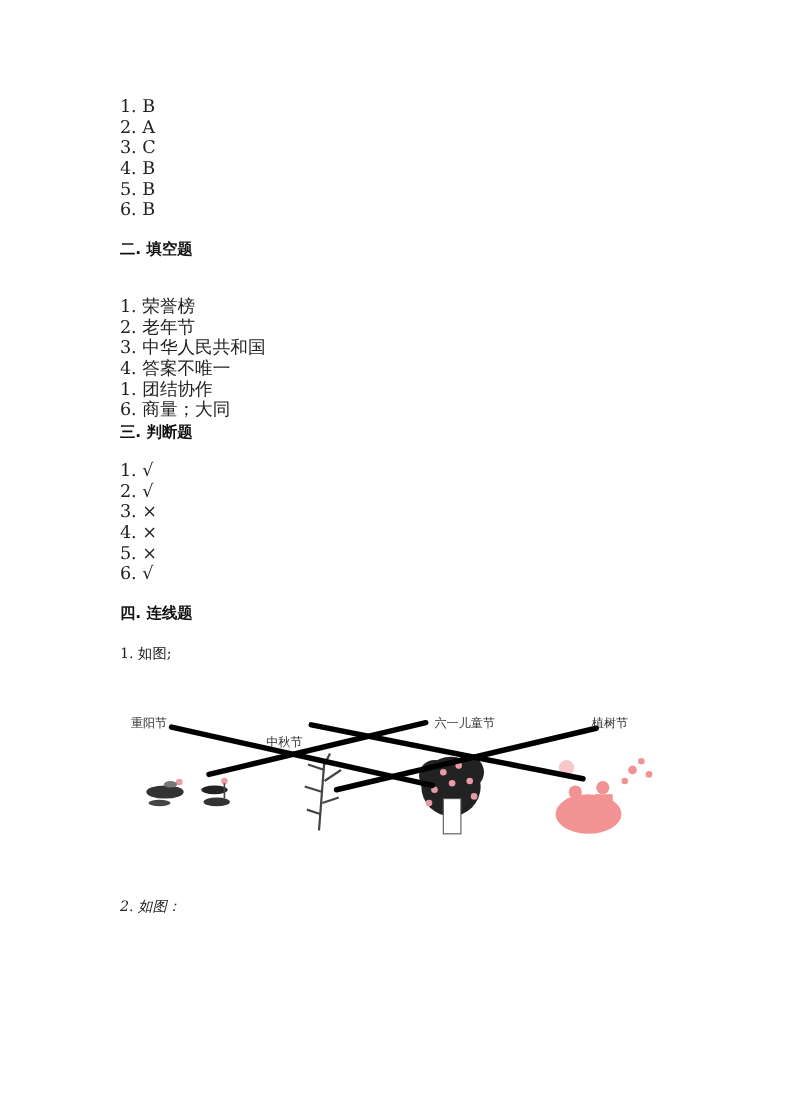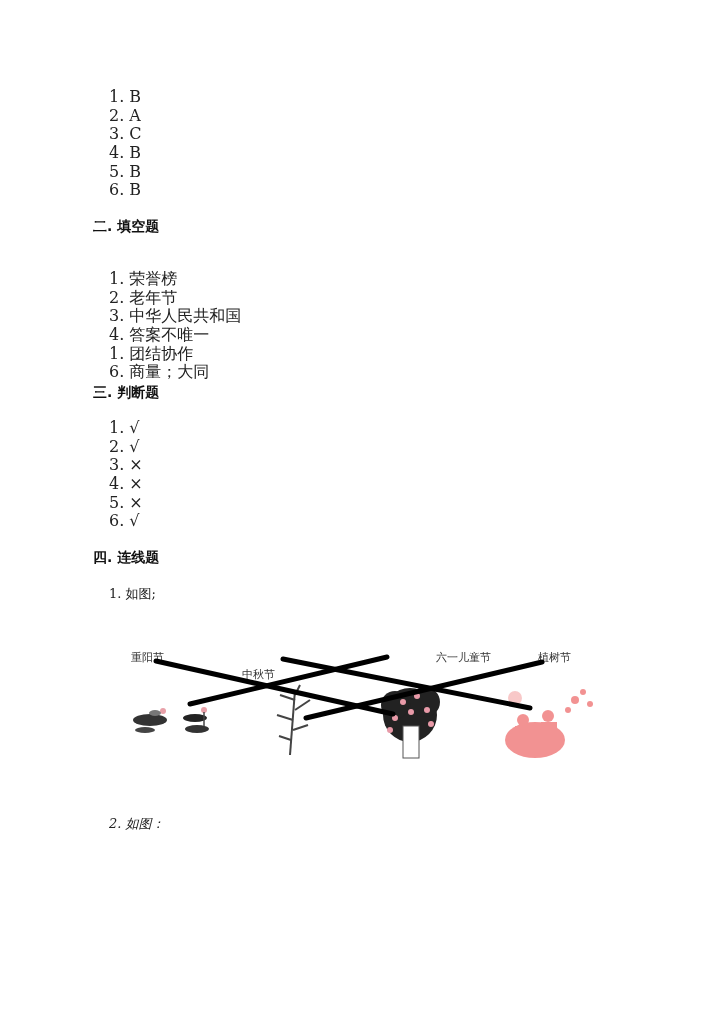--- a/index.html
+++ b/index.html
@@ -1,20 +1,20 @@
 <!DOCTYPE html>
 <html><head>
 <meta charset="utf-8">
 <style>
   html, body { margin: 0; padding: 0; background: #ffffff; }
   body { width: 720px; height: 1018px; position: relative; overflow: hidden;
          font-family: "DejaVu Serif", "Liberation Serif", serif; color: #222; }
   .ans { position: absolute; left: 109px; font-size: 16px; line-height: 18.7px; }
   .ans div { height: 18.7px; white-space: nowrap; }
-  .heading { position: absolute; left: 93px; font-size: 14px; font-weight: bold;
+  .heading { position: absolute; left: 109px; font-size: 14px; font-weight: bold;
              font-family: "DejaVu Sans", "Liberation Sans", sans-serif; color: #111; }
   .para { position: absolute; left: 109px; font-size: 13px; }
   .diagram { position: absolute; left: 105px; top: 640px; width: 500px; height: 130px; }
   .lbl { position: absolute; font-size: 11px; font-family: "DejaVu Sans", "Liberation Sans", sans-serif; color: #333; }
 </style>
 </head>
 <body>
 
 <div class="ans" style="top:88px;">
   <div>1. B</div>
@@ -42,23 +42,23 @@
   <div>3. ×</div>
   <div>4. ×</div>
   <div>5. ×</div>
   <div>6. √</div>
 </div>
 
 <div class="heading" style="top:549px;">四. 连线题</div>
 <div class="para" style="top:585px;">1. 如图;</div>
 
 <div class="diagram">
-  <span class="lbl" style="left:26px;top:10px;">重阳节</span>
+  <span class="lbl" style="left:14px;top:10px;">重阳节</span>
   <span class="lbl" style="left:137px;top:27px;">中秋节</span>
-  <span class="lbl" style="left:290px;top:10px;margin-left:41px;">六一儿童节</span>
+  <span class="lbl" style="left:290px;top:10px;">六一儿童节</span>
   <span class="lbl" style="left:433px;top:10px;">植树节</span>
 
   <svg width="500" height="130" style="position:absolute;left:0;top:0;">
 
     <g>
       <ellipse cx="45" cy="80" rx="17" ry="6" fill="#333"></ellipse>
       <ellipse cx="40" cy="90" rx="10" ry="3" fill="#444"></ellipse>
       <circle cx="58" cy="71" r="3" fill="#e8a0a8"></circle>
       <ellipse cx="50" cy="73" rx="6" ry="3" fill="#777"></ellipse>
       <ellipse cx="90" cy="78" rx="12" ry="4" fill="#222"></ellipse>

